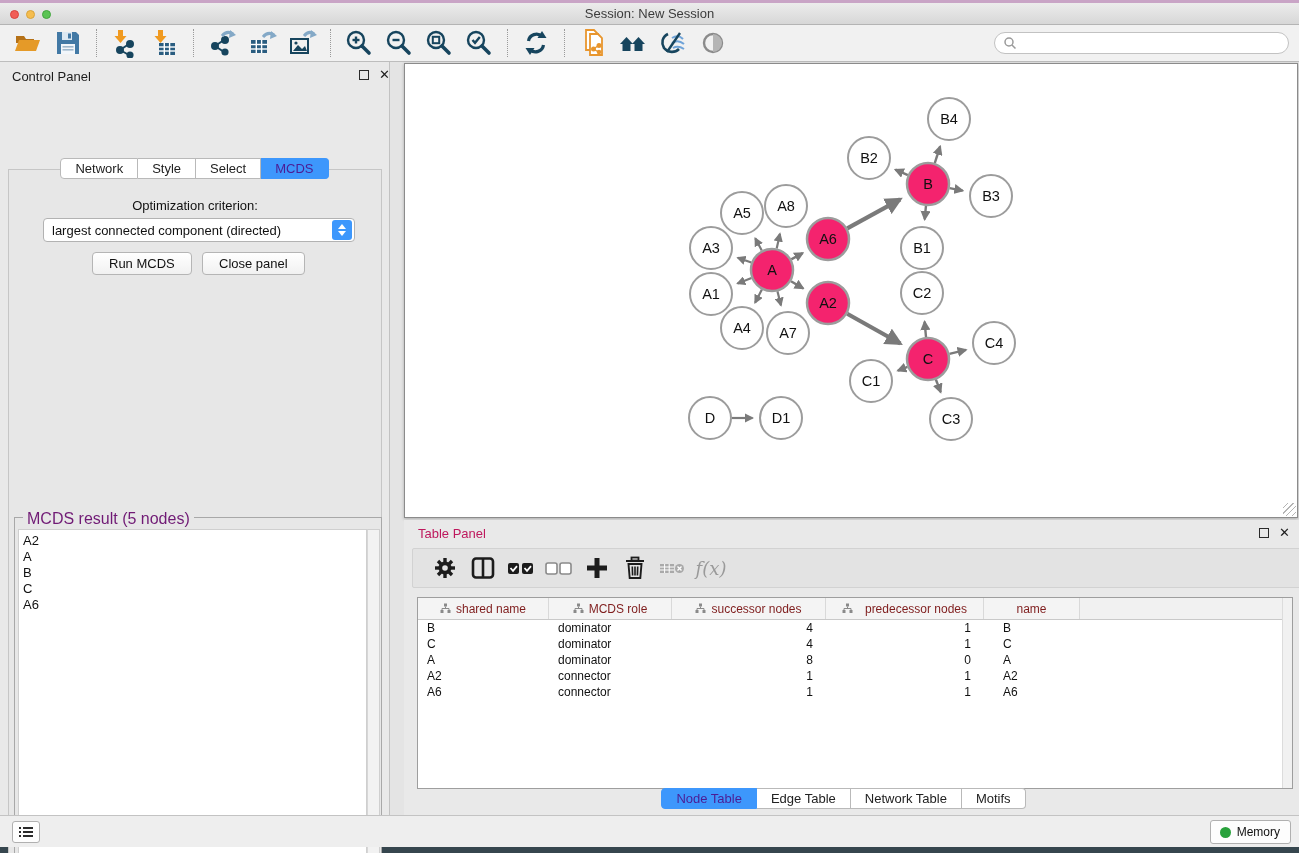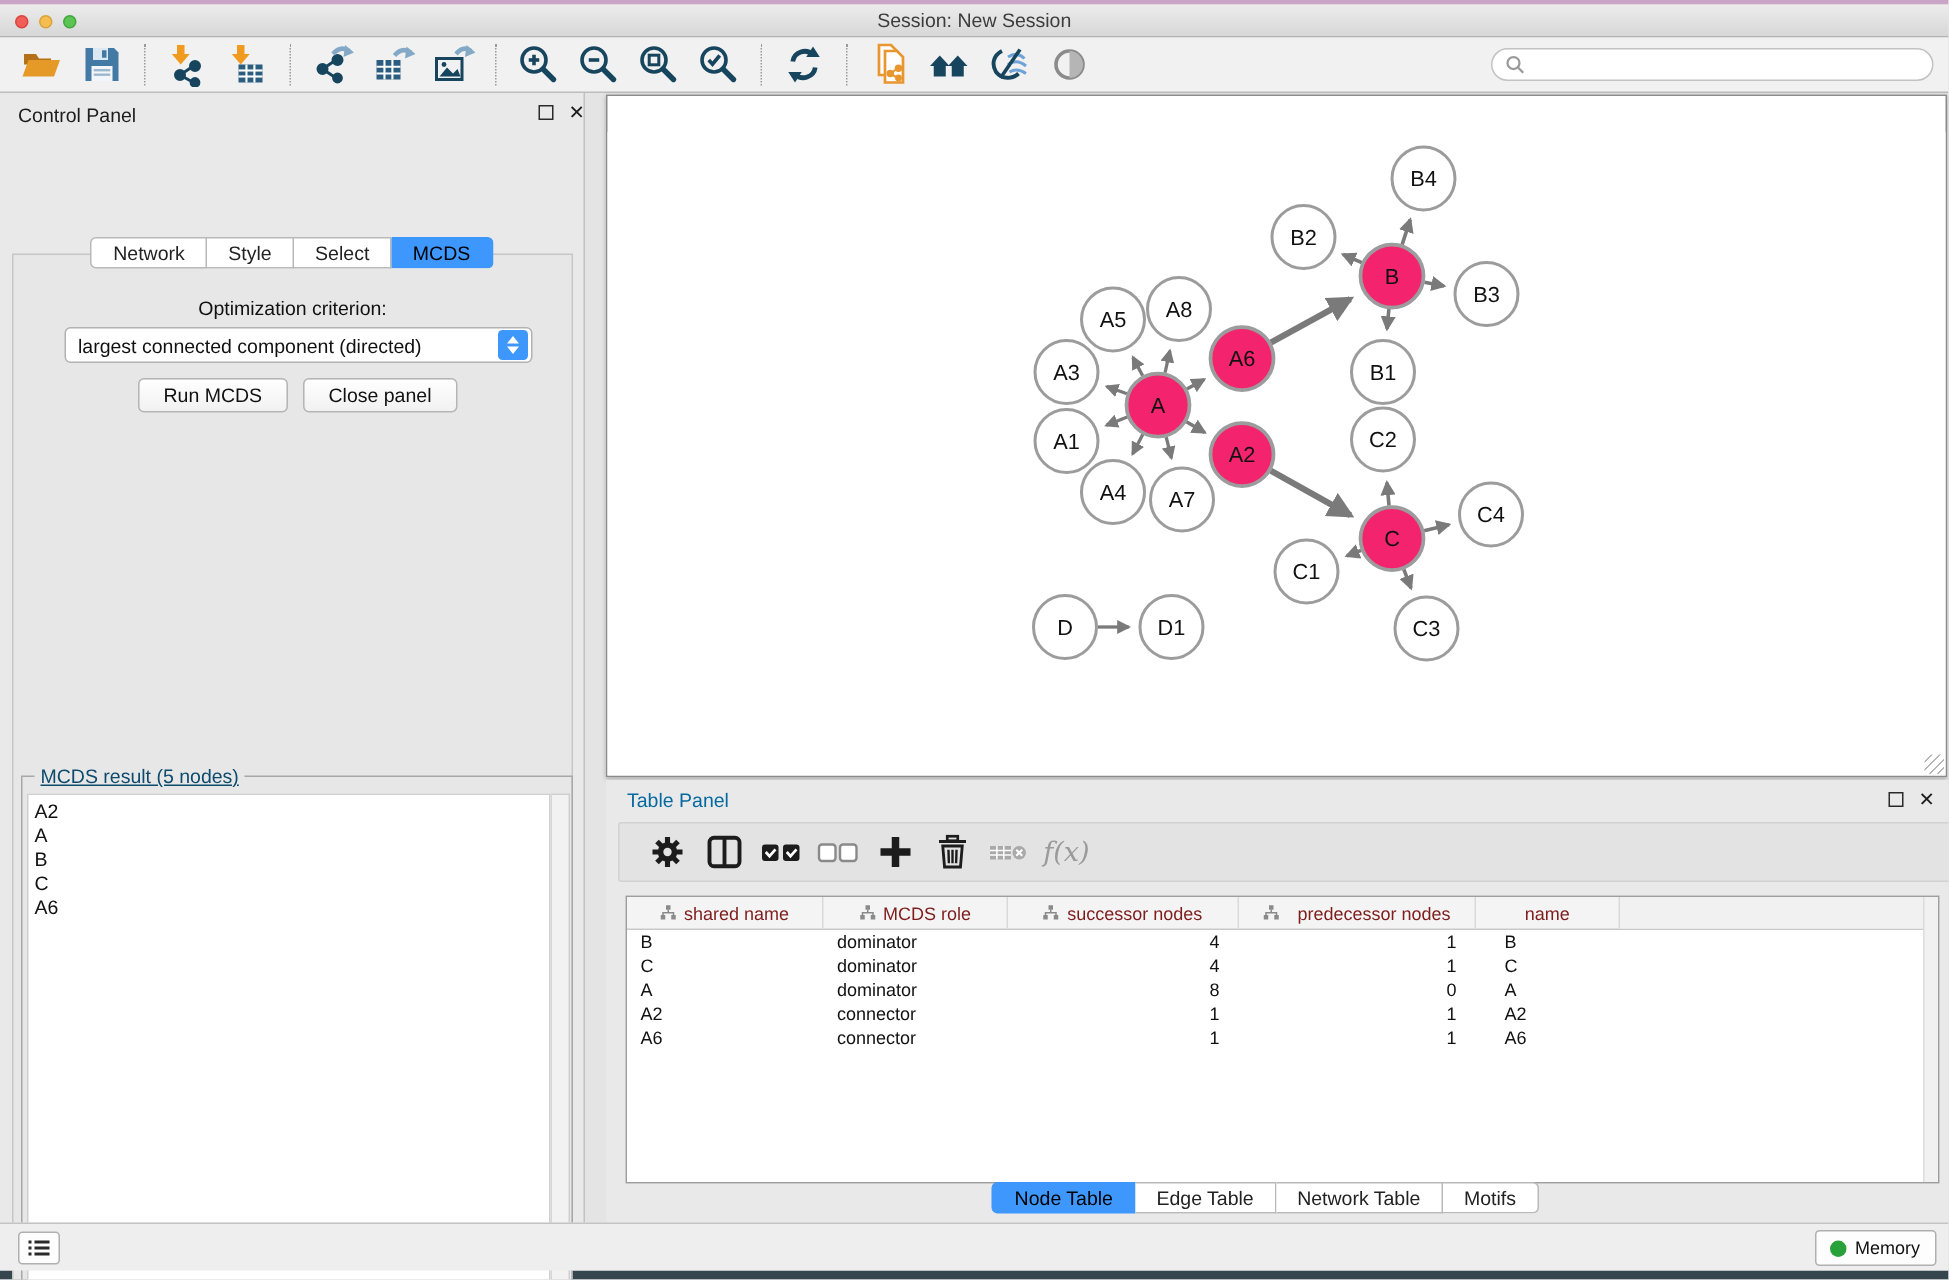--- a/index.html
+++ b/index.html
@@ -29,54 +29,54 @@
   .control-panel { left:0; top:62px; width:390px; height:753px; background:#e9e9e9; border-right:1px solid #c2c2c2; }
   .cp-title { left:12px; top:7px; font-size:13px; color:#1c1c1c; }
   .panel-float { width:10px; height:10px; border:1.5px solid #2a2a2a; background:transparent; }
   .panel-close { font-size:13px; font-weight:bold; color:#1c1c1c; line-height:10px; }
   .cp-box { left:8px; top:107px; width:374px; height:696px; border:1px solid #c6c6c6; background:#e7e7e7; }
   .cp-tabs { left:0; top:96px; width:100%; display:flex; justify-content:center; }
   .seg-tab { height:21px; line-height:19px; font-size:13px; color:#222; background:#fff;
     border:1px solid #b9b9b9; border-left:none; padding:0 14px; }
   .seg-first { border-left:1px solid #b9b9b9; border-radius:4px 0 0 4px; }
   .seg-last { border-radius:0 4px 4px 0; }
-  .seg-active { background:#3d97fc; border-color:#3d97fc; color:#000000; }
+  .seg-active { background:#3d97fc; border-color:#3d97fc; color:#4c1d95; }
   .opt-label { left:0; top:136px; width:390px; text-align:center; font-size:13px; color:#111; }
   .dropdown { left:43px; top:156px; width:312px; height:24px; background:#fff; border:1px solid #b2b2b2;
     border-radius:4px; display:flex; align-items:center; }
   .dropdown-text { font-size:13px; color:#111; padding-left:8px; flex:1; white-space:nowrap; }
   .dd-stepper { width:20px; height:20px; margin-right:2px; background:#3d97fc; border-radius:3px;
     display:flex; flex-direction:column; align-items:center; justify-content:center; gap:2px; }
   .tri-up { width:0; height:0; border-left:4px solid transparent; border-right:4px solid transparent; border-bottom:5px solid #fff; }
   .tri-down { width:0; height:0; border-left:4px solid transparent; border-right:4px solid transparent; border-top:5px solid #fff; }
   .cp-btn { height:23px; background:linear-gradient(#ffffff,#f1f1f1); border:1px solid #b5b5b5;
     border-radius:4px; font-size:13px; color:#111; padding:0 16px; line-height:21px; }
   .btn-run { left:92px; top:190px; }
   .btn-close { left:202px; top:190px; }
   .groupbox { left:14px; top:455px; width:368px; height:345px; border:1px solid #a8a8a8; }
-  .group-legend { left:8px; top:-8px; background:#e7e7e7; padding:0 4px; font-size:13px; color:#0c4a6e;text-decoration:underline; }
+  .group-legend { left:8px; top:-8px; background:#e7e7e7; padding:0 4px; font-size:16px; color:#701a75; }
   .mcds-list { left:3px; top:11px; width:349px; height:328px; background:#fff; border:1px solid #cfcfcf; padding:3px 0 0 4px; }
   .mcds-item { font-size:13px; line-height:16px; color:#111; }
   .mcds-scroll { left:352px; top:11px; width:13px; height:328px; background:#f2f2f2; border:1px solid #cfcfcf; border-left:1px solid #d6d6d6; }
 
   
   .net-frame { left:404px; top:63px; width:894px; height:455px; border:1px solid #8b8b8b; background:#fff;
     box-shadow:0 1px 3px rgba(0,0,0,0.25); }
   .net-titlebar { left:0; top:0; width:100%; height:24px; background:linear-gradient(#f2f2f2,#d6d6d6);
     border-bottom:1px solid #aeaeae; }
   .net-title { width:100%; text-align:center; line-height:24px; font-size:13px; color:#333; }
   .net-lights { left:11px; top:6px; display:flex; gap:7px; }
   .nlight { width:12px; height:12px; border-radius:50%; }
   .net-canvas { left:0; top:24px; width:892px; height:429px; background:#fff; }
   .resize-corner { right:1px; bottom:1px; width:13px; height:13px;
     background:repeating-linear-gradient(135deg, transparent 0 3px, #b5b5b5 3px 4px); }
 
   
   .table-panel { left:404px; top:520px; width:895px; height:295px; background:#e9e9e9; }
-  .tp-title { left:14px; top:6px; font-size:13px; color:#0369a1; }
+  .tp-title { left:14px; top:6px; font-size:13px; color:#be185d; }
   .tp-toolbar { left:8px; top:28px; width:988px; height:40px; background:#e3e3e3; border:1px solid #d2d2d2;
     border-radius:2px; display:flex; align-items:center; padding-left:14px; }
   .tp-btn { width:36px; height:32px; display:flex; align-items:center; justify-content:center; margin-right:2px; }
   .fx { font-family:"DejaVu Serif","Liberation Serif",serif; font-style:italic; font-size:18px; color:#9a9a9a; }
   .data-table { left:13px; top:77px; width:876px; height:192px; background:#fff; border:1px solid #9e9e9e; overflow:hidden; }
   .thead { display:flex; height:22px; background:#f4f4f4; border-bottom:1px solid #c9c9c9; }
   .th { display:flex; align-items:center; justify-content:center; gap:5px; font-size:12px; color:#7f1d1d;
     border-right:1px solid #d9d9d9; height:100%; }
   .th-fill { flex:1; background:#f1f1f1; border-right:none; }
   .tr { display:flex; height:16px; align-items:center; }

